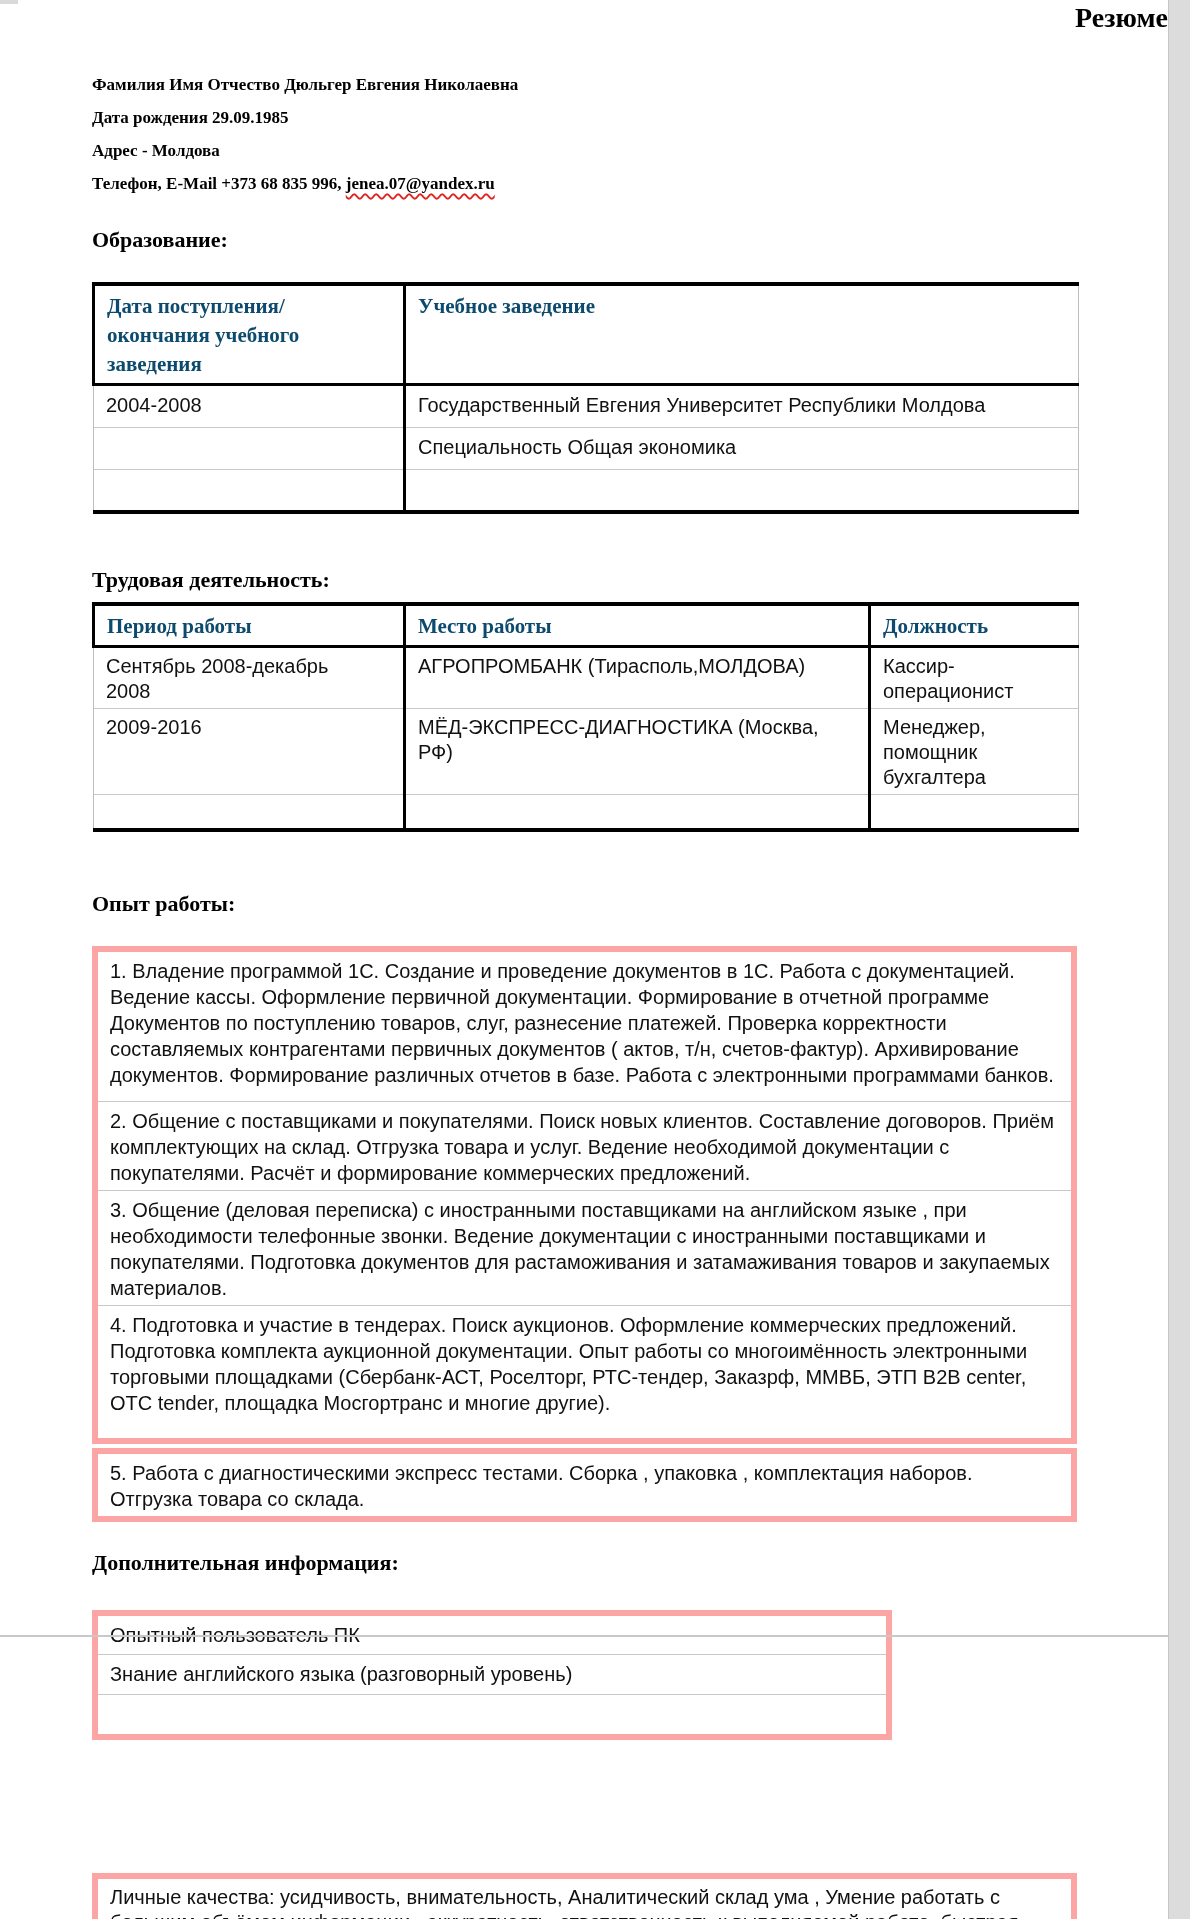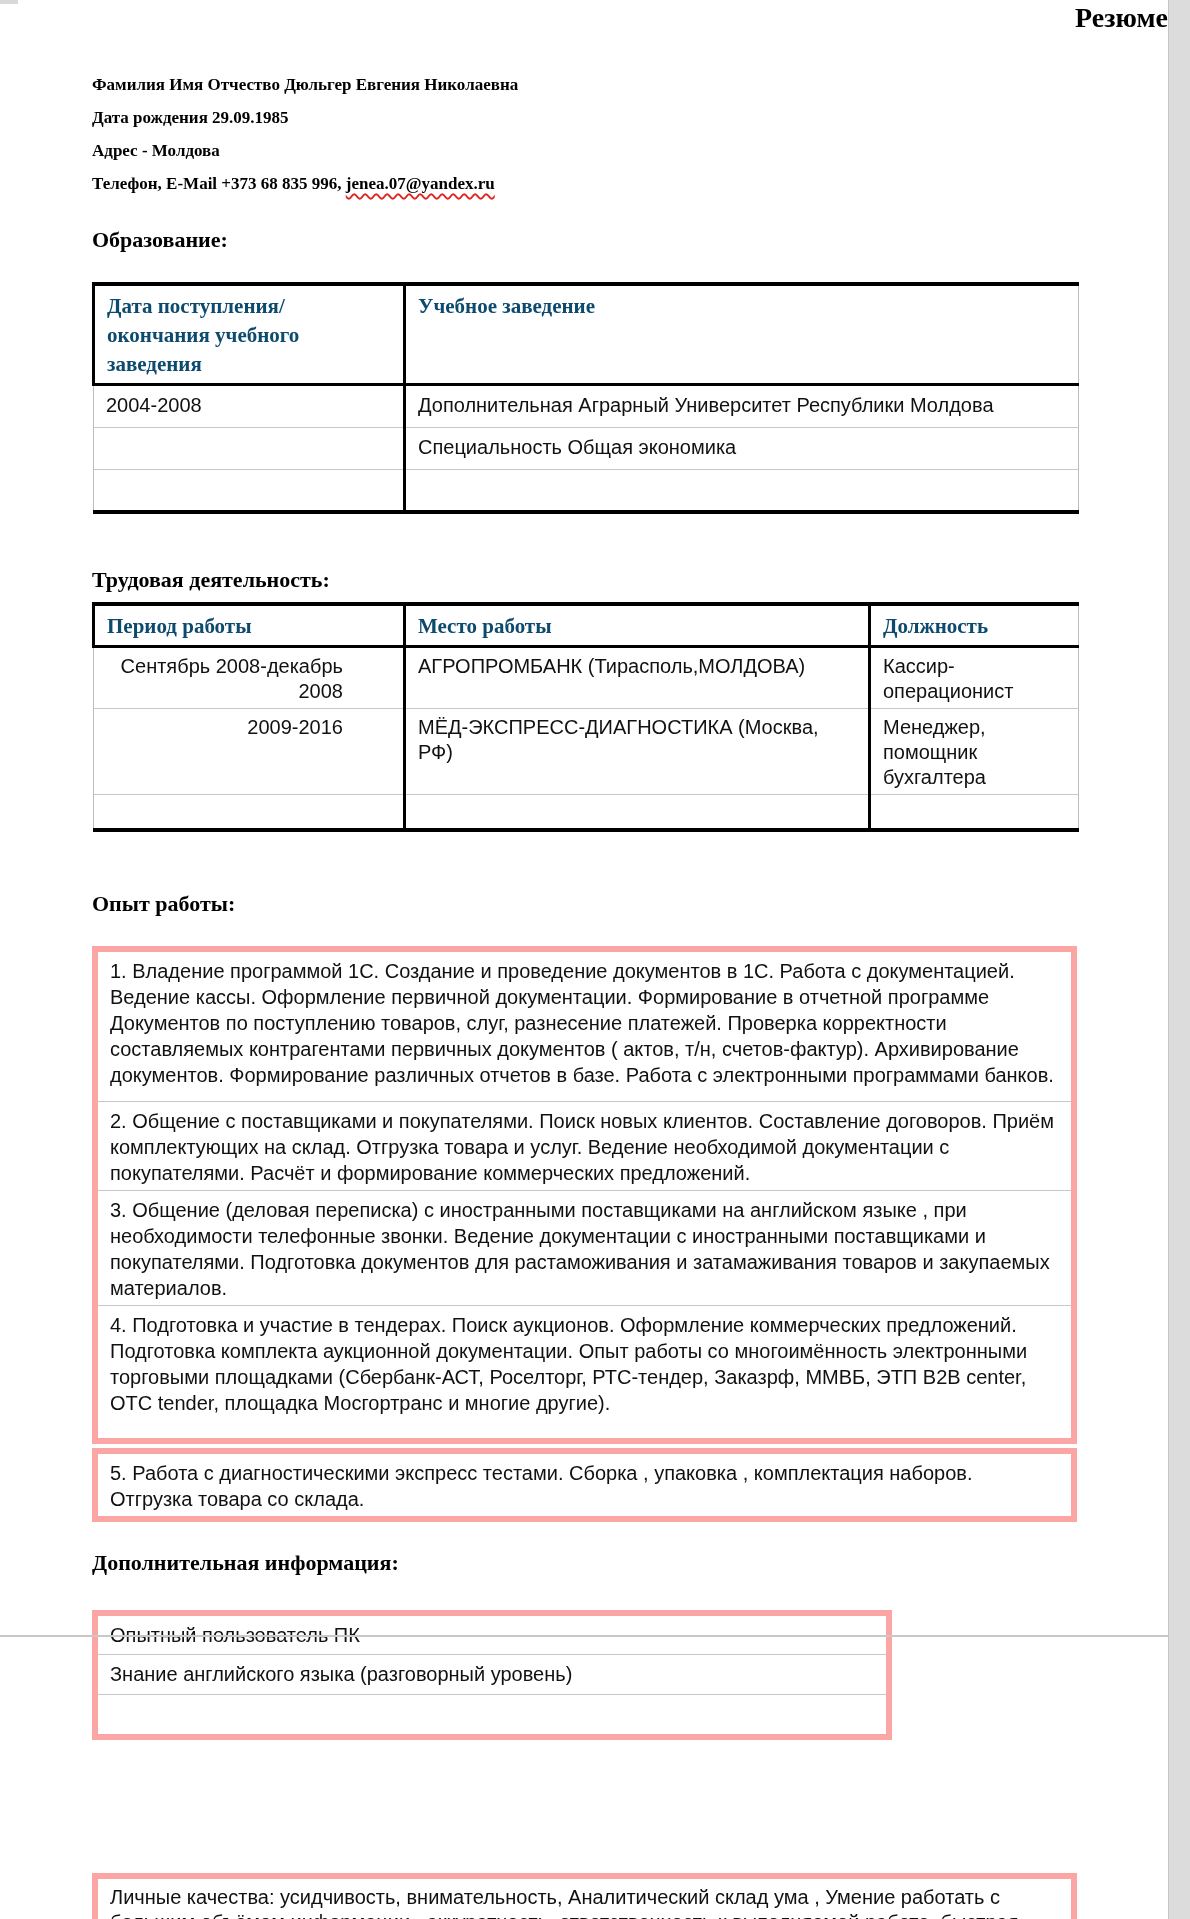--- a/index.html
+++ b/index.html
@@ -39,21 +39,21 @@
   .grid th.first{border-left:3px solid #000;}
   .grid td{
     font-size:20px;color:#111;padding:6px 12px 4px 12px;
     border-top:1px solid #c8c8c8;
   }
   .grid td.first{border-left:1px solid #bdbdbd;}
   .grid .div{border-left:3px solid #000;}
   .edu-table{margin-top:28px;}
   .edu-table td{line-height:26px;}
   .work-table td{line-height:25px;}
-  .work-table td.first{padding-right:60px;text-align:right;}
+  .work-table td.first{padding-right:60px;}
   .work-table td.pos{padding-right:40px;}
   
   .box{border:6px solid #fca5a5;}
   .box td{font-size:20px;line-height:26px;color:#111;padding:6px 14px 4px 12px;border-top:1px solid #c8c8c8;}
   .box tr:first-child td{border-top:none;}
   .exp-table{margin-top:28px;width:985px;}
   .exp-table td.pad-extra{padding-bottom:22px;}
   .exp5-table{margin-top:4px;width:985px;}
   .add-table{margin-top:33px;width:800px;}
   .foot-table{margin-top:133px;width:985px;}
@@ -84,21 +84,21 @@
         <col style="width:311px">
         <col style="width:674px">
       </colgroup>
     <tbody>
         <tr style="height:97px">
       <th class="first" style="padding-right:40px">Дата поступления/ окончания учебного заведения</th>
       <th class="div">Учебное заведение</th>
     </tr>
     <tr style="height:43px">
       <td class="first" style="border-top:none">2004-2008</td>
-      <td class="div" style="border-top:none">Дополнительная Аграрный Университет Республики Молдова</td>
+      <td class="div" style="border-top:none">Государственный Евгения Университет Республики Молдова</td>
     </tr>
     <tr style="height:42px">
       <td class="first"></td>
       <td class="div">Специальность Общая экономика</td>
     </tr>
     <tr style="height:42px">
       <td class="first"></td>
       <td class="div"></td>
     </tr>
   </tbody>

